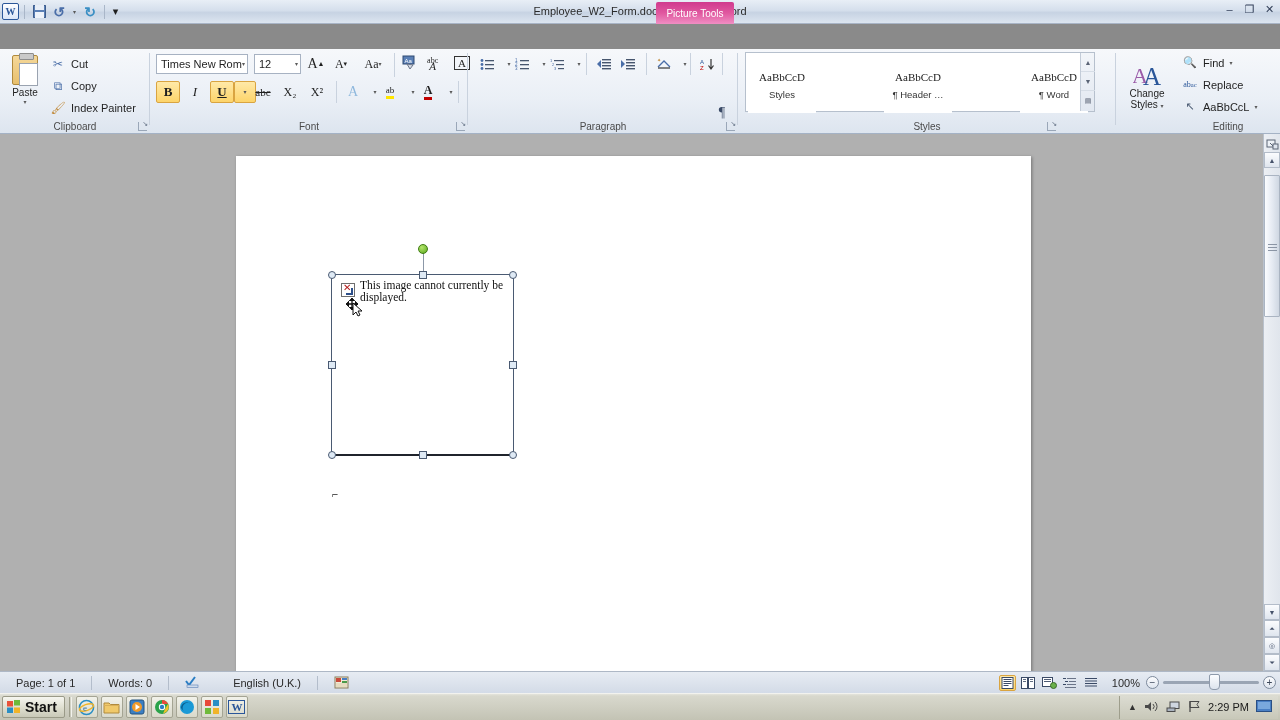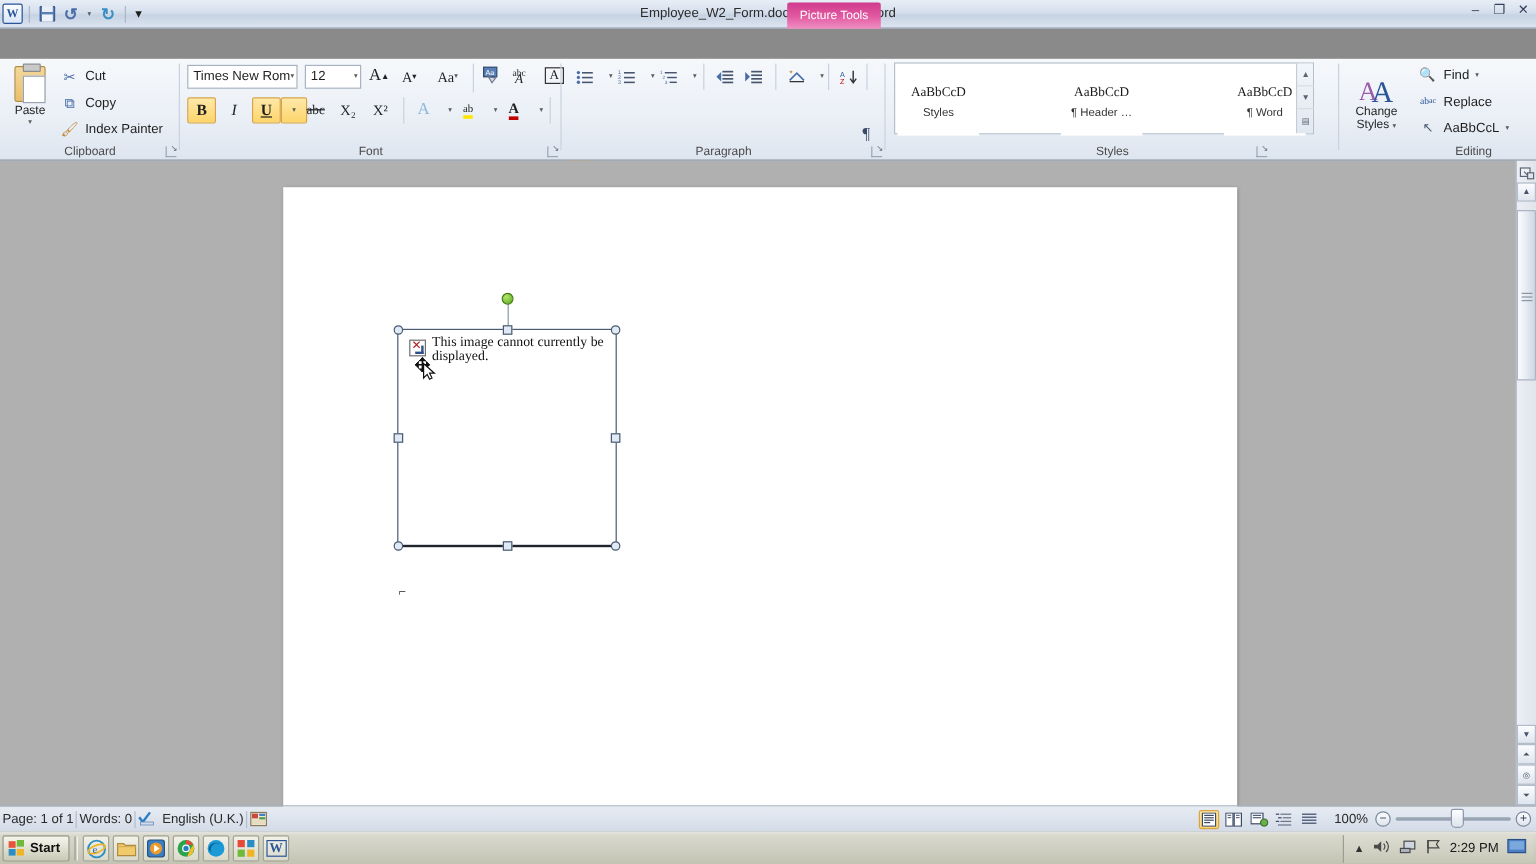--- a/index.html
+++ b/index.html
@@ -222,21 +222,21 @@
   .vsb-grip i { display:block; height:1px; background:#8b95a5; margin:2px 0; }
   .objbrowse { position: absolute; left: 0; bottom: 0; width: 16px; }
 
   
   .statusbar {
     position: absolute; top: 671px; left: 0; width: 1280px; height: 22px;
     background: linear-gradient(to bottom,#e7ecf3,#d3dbe7);
     border-top: 1px solid #aeb8c6; display: flex; align-items: center;
     font-size: 11px; color: #2a2a2a;
   }
-  .sb-item { padding: 0 2px; height: 32px; display: flex; align-items: center; gap: 5px; }
+  .sb-item { padding: 0 16px; height: 32px; display: flex; align-items: center; gap: 5px; }
   .sb-sep { width: 1px; height: 14px; background: #b3bdcb; }
   .sb-right { position: absolute; right: 4px; display: flex; align-items: center; gap: 4px; }
   .viewbtn {
     width: 17px; height: 16px; display:flex; align-items:center; justify-content:center;
     border: 1px solid transparent; border-radius: 2px; font-size: 10px; color: #3a4a66;
   }
   .viewbtn.on { background: linear-gradient(to bottom,#ffe9a8,#fdd46a); border-color: #d9a441; }
   .zoomtrack { width: 96px; height: 3px; background: #9aa5b4; border-radius: 2px; position: relative; }
   .zoomthumb {
     position: absolute; left: 46px; top: -7px; width: 11px; height: 16px;
@@ -250,21 +250,21 @@
 
   
   .taskbar {
     position: absolute; top: 693px; left: 0; width: 1280px; height: 27px;
     background: linear-gradient(to bottom,#e4e4dc 0%,#d8d8cd 8%,#cfcfc2 50%,#c3c3b4 100%);
     border-top: 1px solid #f2f2ee; display: flex; align-items: center;
   }
   .startbtn {
     margin-left: 2px; height: 22px; padding: 0 7px 0 4px; display: flex; align-items: center; gap: 4px;
     background: linear-gradient(to bottom,#f6f6f0,#dedecf 55%,#c9c9b8);
-    border: 1px solid #9a9a88; border-radius: 2px; font-size: 11px; font-weight: bold; color: #111;
+    border: 1px solid #9a9a88; border-radius: 2px; font-size: 14px; font-weight: bold; color: #111;
   }
   .win-flag { width: 14px; height: 14px; position: relative; }
   .tb-sep { width: 3px; height: 20px; margin: 0 4px;
             border-left: 1px solid #9e9e8c; border-right: 1px solid #f2f2ec; }
   .tbicon {
     width: 22px; height: 22px; margin-right: 3px; border: 1px solid #a4a493; border-radius: 2px;
     background: linear-gradient(to bottom,#f2f2ea,#d9d9cb);
     display: flex; align-items: center; justify-content: center;
   }
   .tray {

